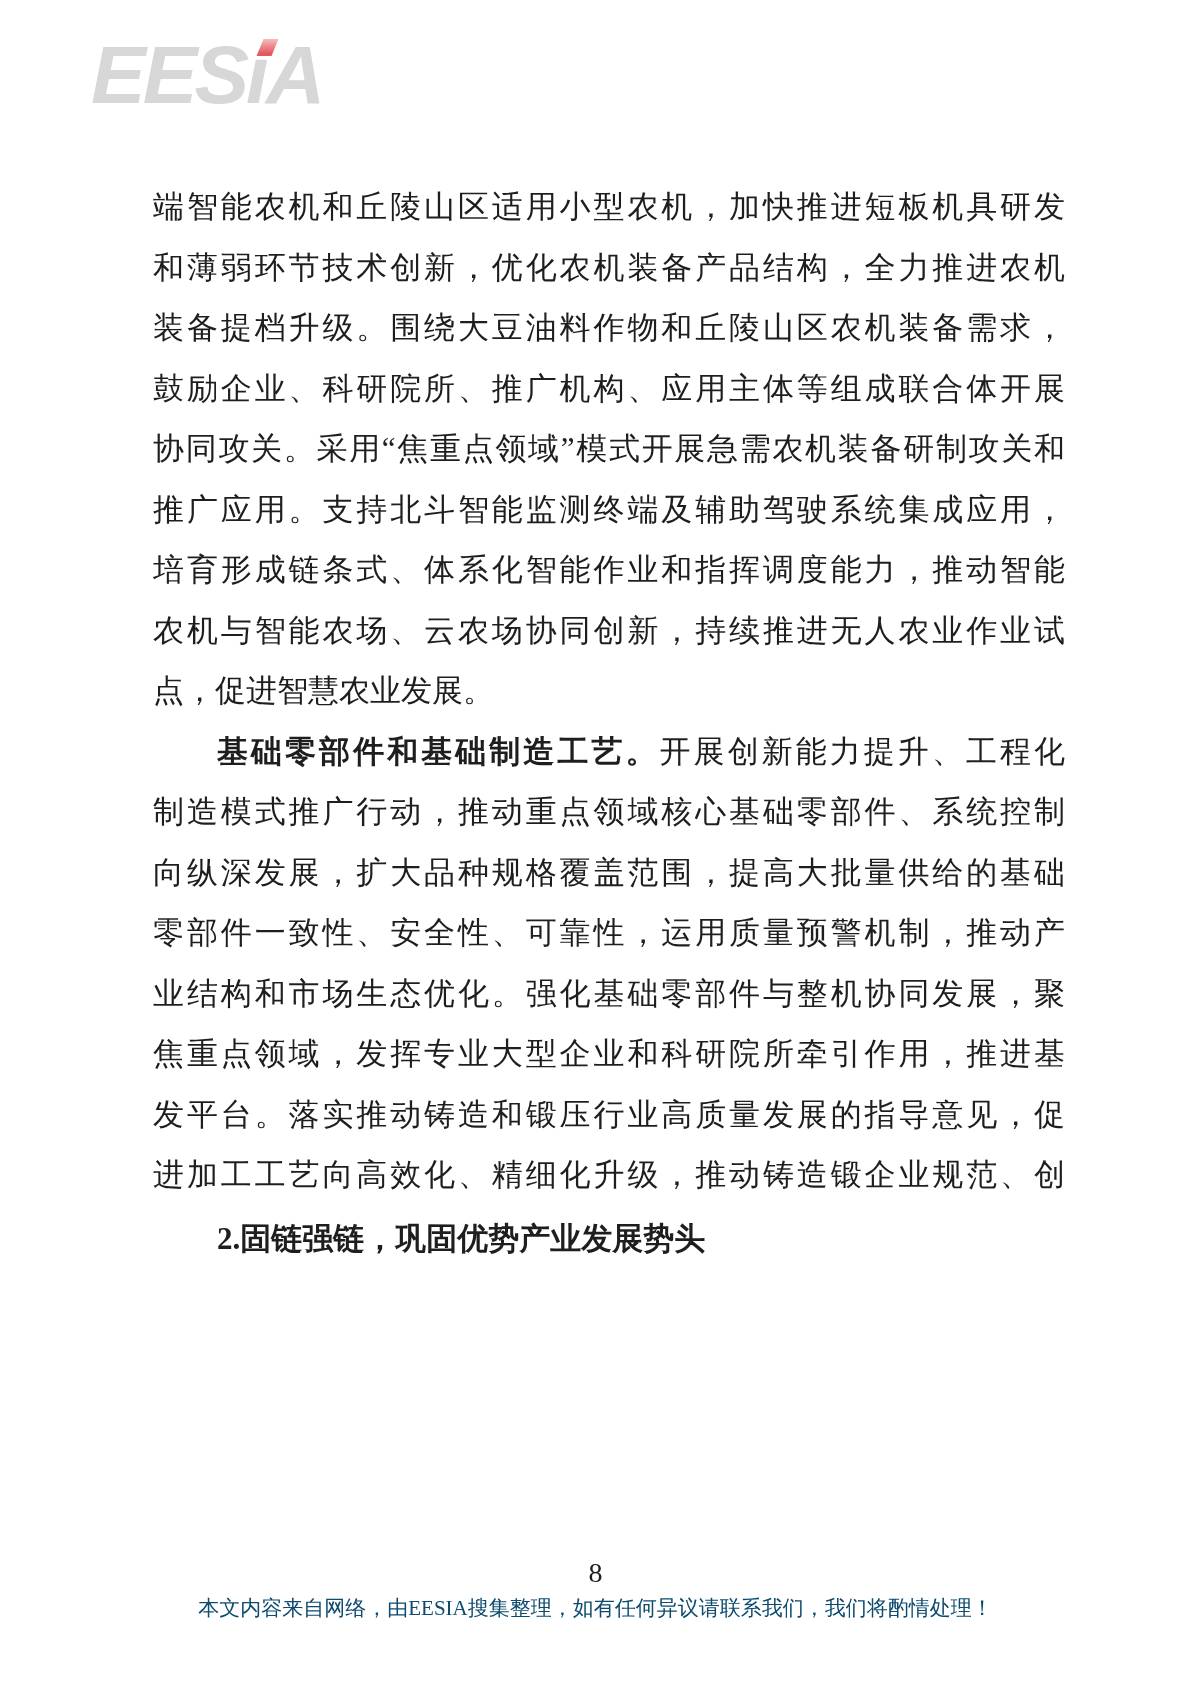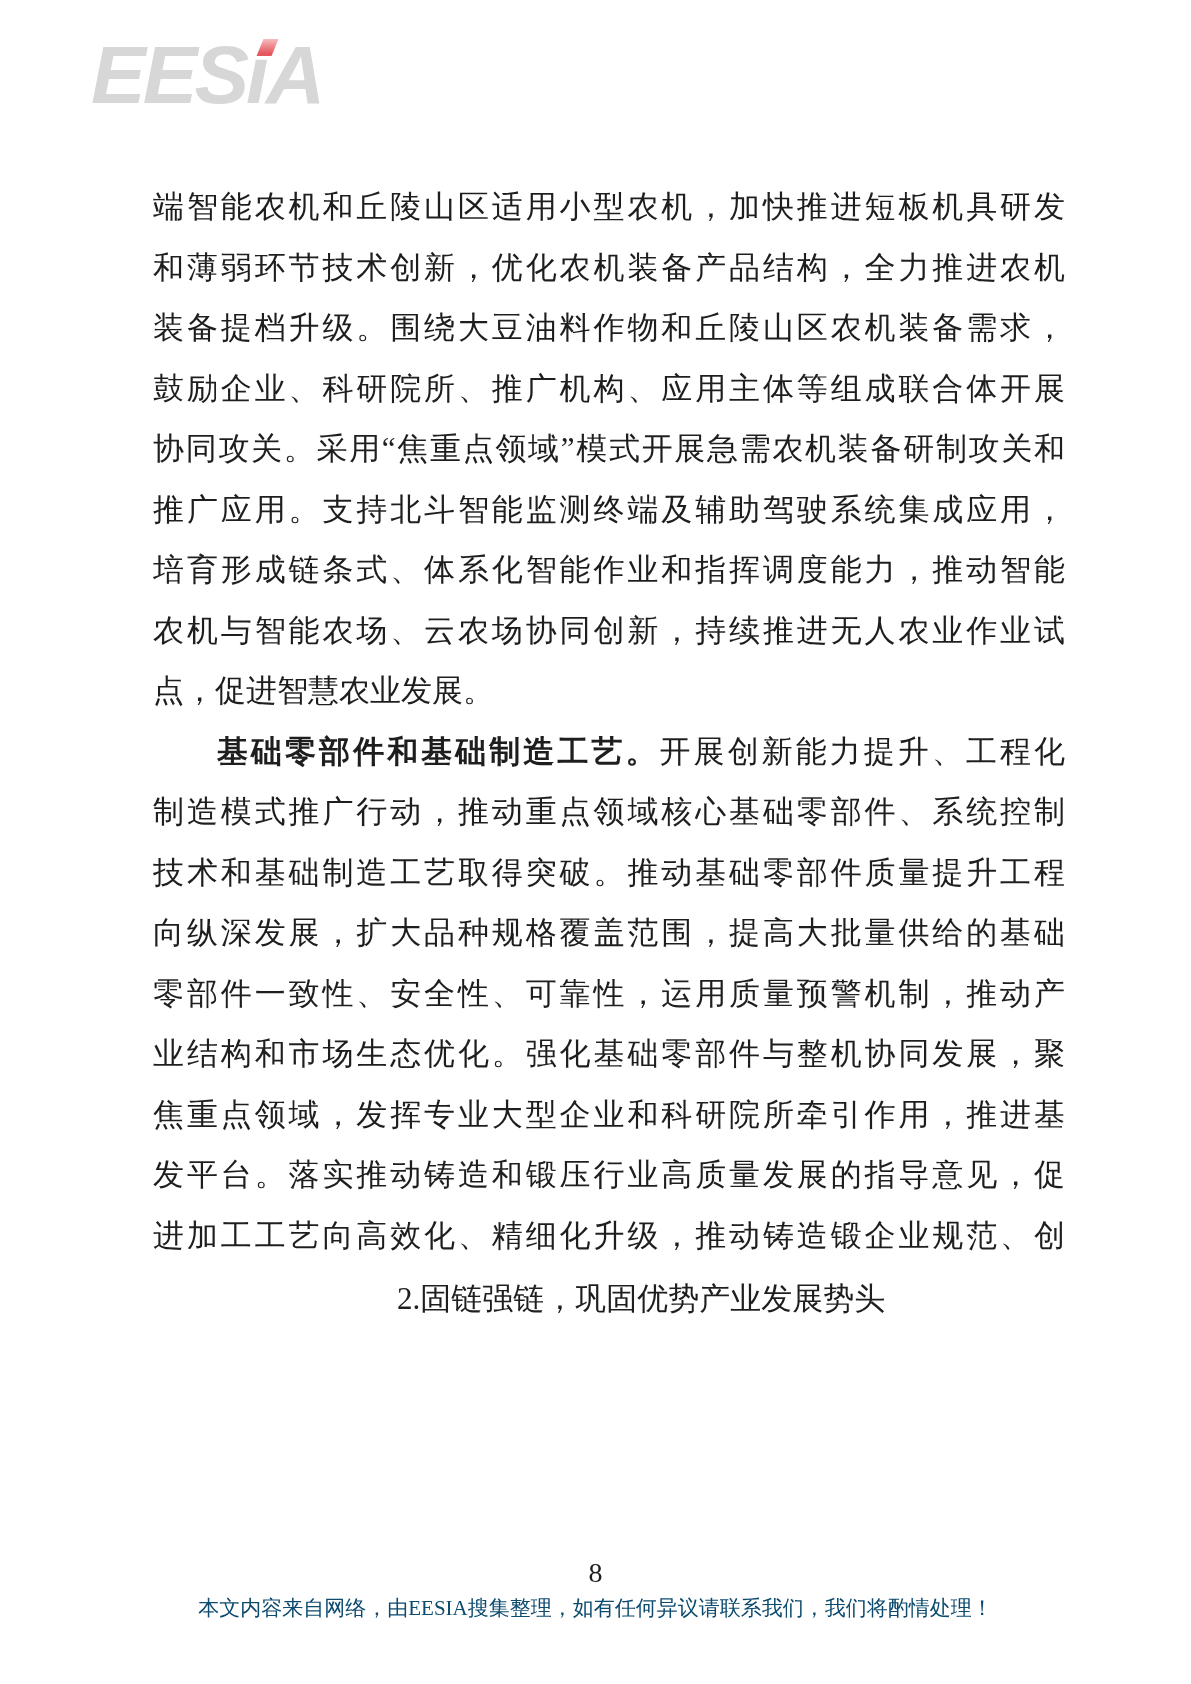--- a/index.html
+++ b/index.html
@@ -67,23 +67,22 @@
     text-align: justify;
     text-align-last: justify;
   }
   .line.indent {
     text-indent: 64px;
   }
   .line b, .line.bold {
     font-weight: bold;
   }
   .line.heading {
-    font-weight: normal;
+    font-weight: bold;
     margin-top: 3px;
-    text-align: center;
   }
 
   
   .page-number {
     position: absolute;
     top: 1556px;
     left: 0;
     width: 100%;
     text-align: center;
     font-size: 28px;
@@ -115,21 +114,20 @@
       <div class="line justify">和薄弱环节技术创新，优化农机装备产品结构，全力推进农机</div>
       <div class="line justify">装备提档升级。围绕大豆油料作物和丘陵山区农机装备需求，</div>
       <div class="line justify">鼓励企业、科研院所、推广机构、应用主体等组成联合体开展</div>
       <div class="line justify">协同攻关。采用“焦重点领域”模式开展急需农机装备研制攻关和</div>
       <div class="line justify">推广应用。支持北斗智能监测终端及辅助驾驶系统集成应用，</div>
       <div class="line justify">培育形成链条式、体系化智能作业和指挥调度能力，推动智能</div>
       <div class="line justify">农机与智能农场、云农场协同创新，持续推进无人农业作业试</div>
       <div class="line">点，促进智慧农业发展。</div>
       <div class="line justify indent"><b>基础零部件和基础制造工艺。</b>开展创新能力提升、工程化</div>
       <div class="line justify">制造模式推广行动，推动重点领域核心基础零部件、系统控制</div>
-      <div class="line justify">技术和基础制造工艺取得突破。推动基础零部件质量提升工程</div>
       <div class="line justify">向纵深发展，扩大品种规格覆盖范围，提高大批量供给的基础</div>
       <div class="line justify">零部件一致性、安全性、可靠性，运用质量预警机制，推动产</div>
       <div class="line justify">业结构和市场生态优化。强化基础零部件与整机协同发展，聚</div>
       <div class="line justify">焦重点领域，发挥专业大型企业和科研院所牵引作用，推进基</div>
       <div class="line justify">发平台。落实推动铸造和锻压行业高质量发展的指导意见，促</div>
       <div class="line justify">进加工工艺向高效化、精细化升级，推动铸造锻企业规范、创</div>
       <div class="line indent heading">2.固链强链，巩固优势产业发展势头</div>
     </div>
 
   <div class="page-number">8</div>

